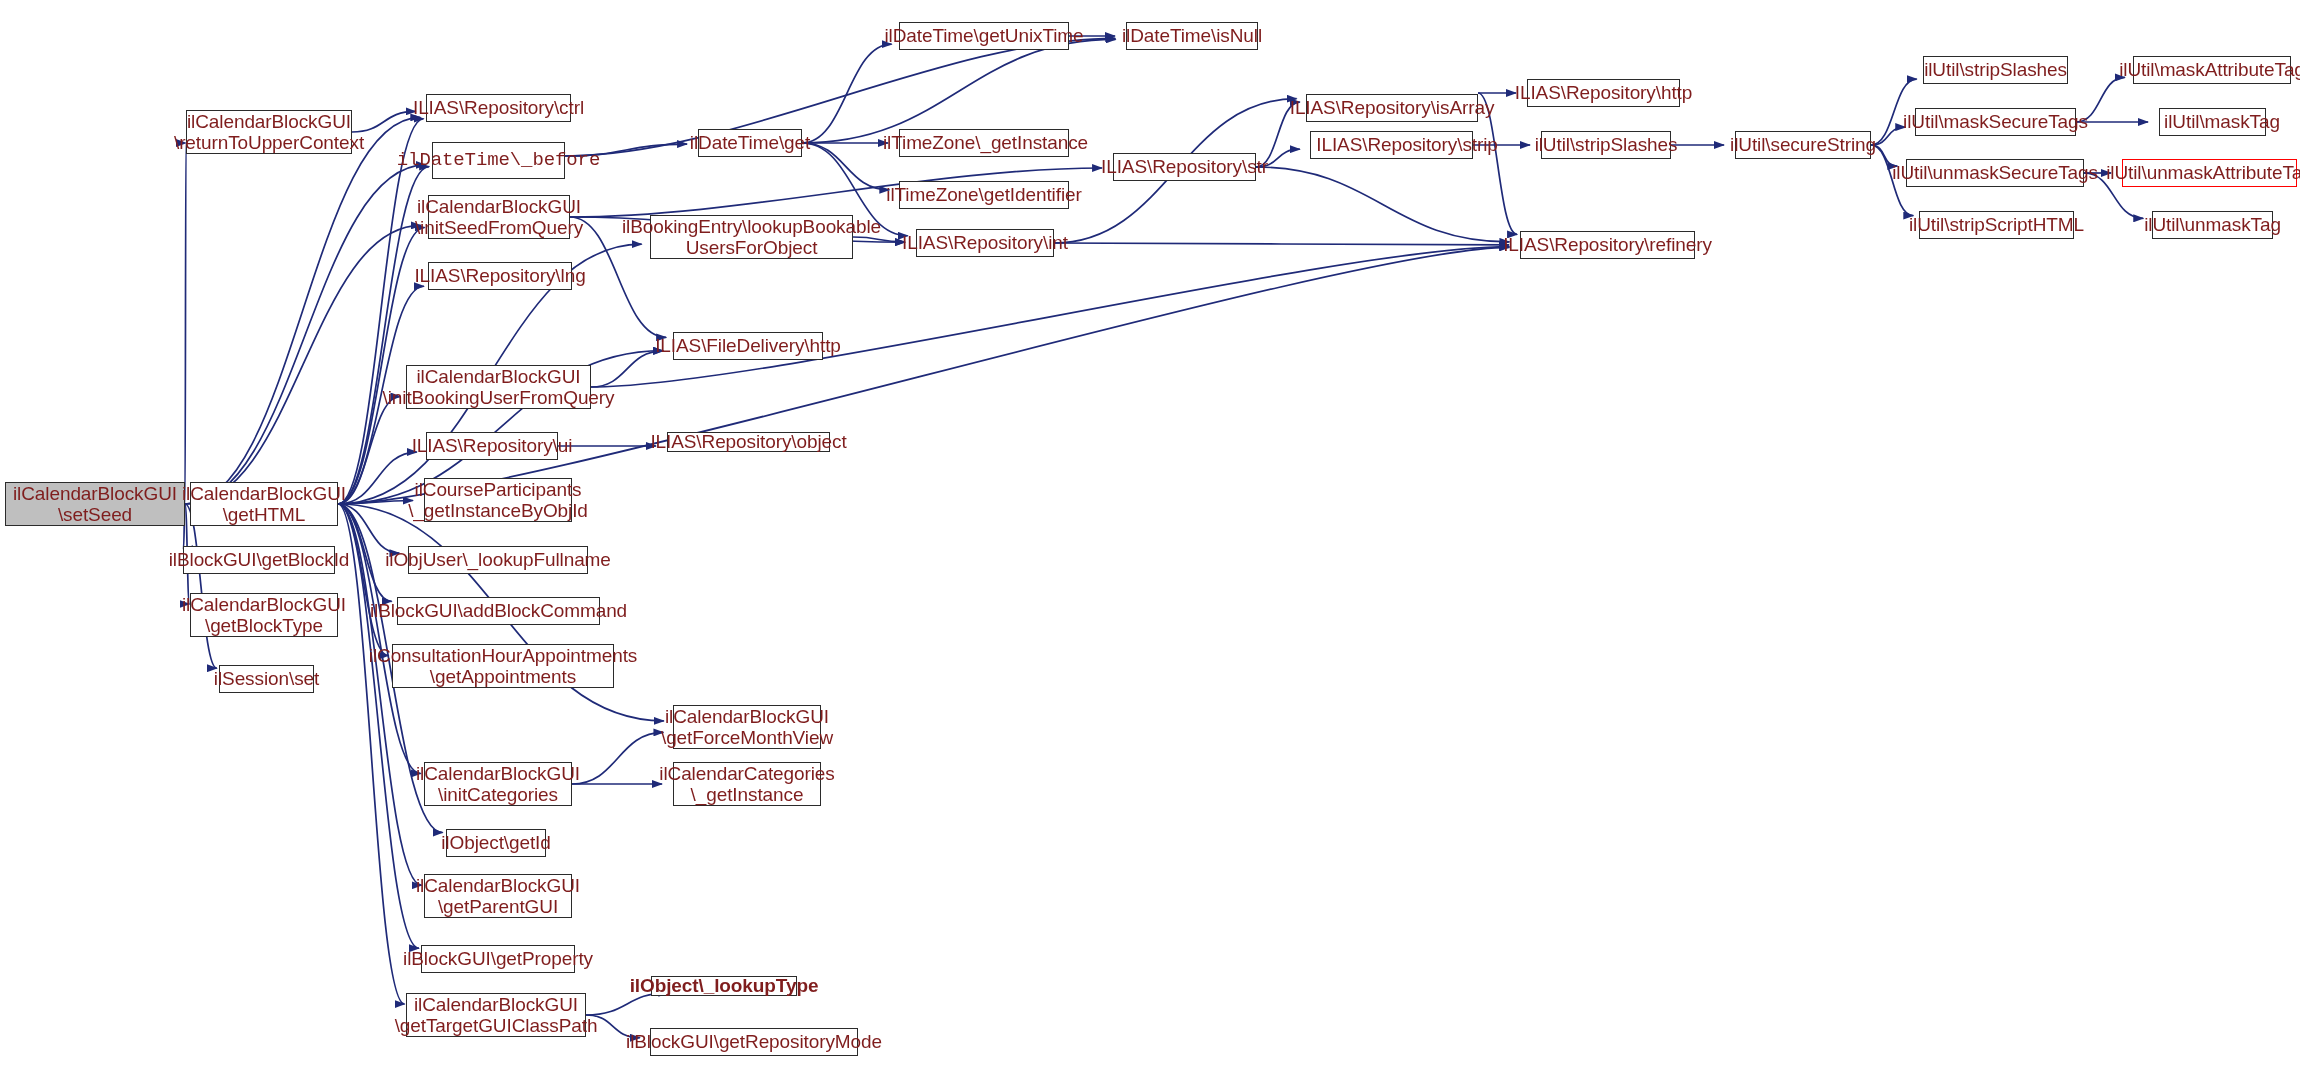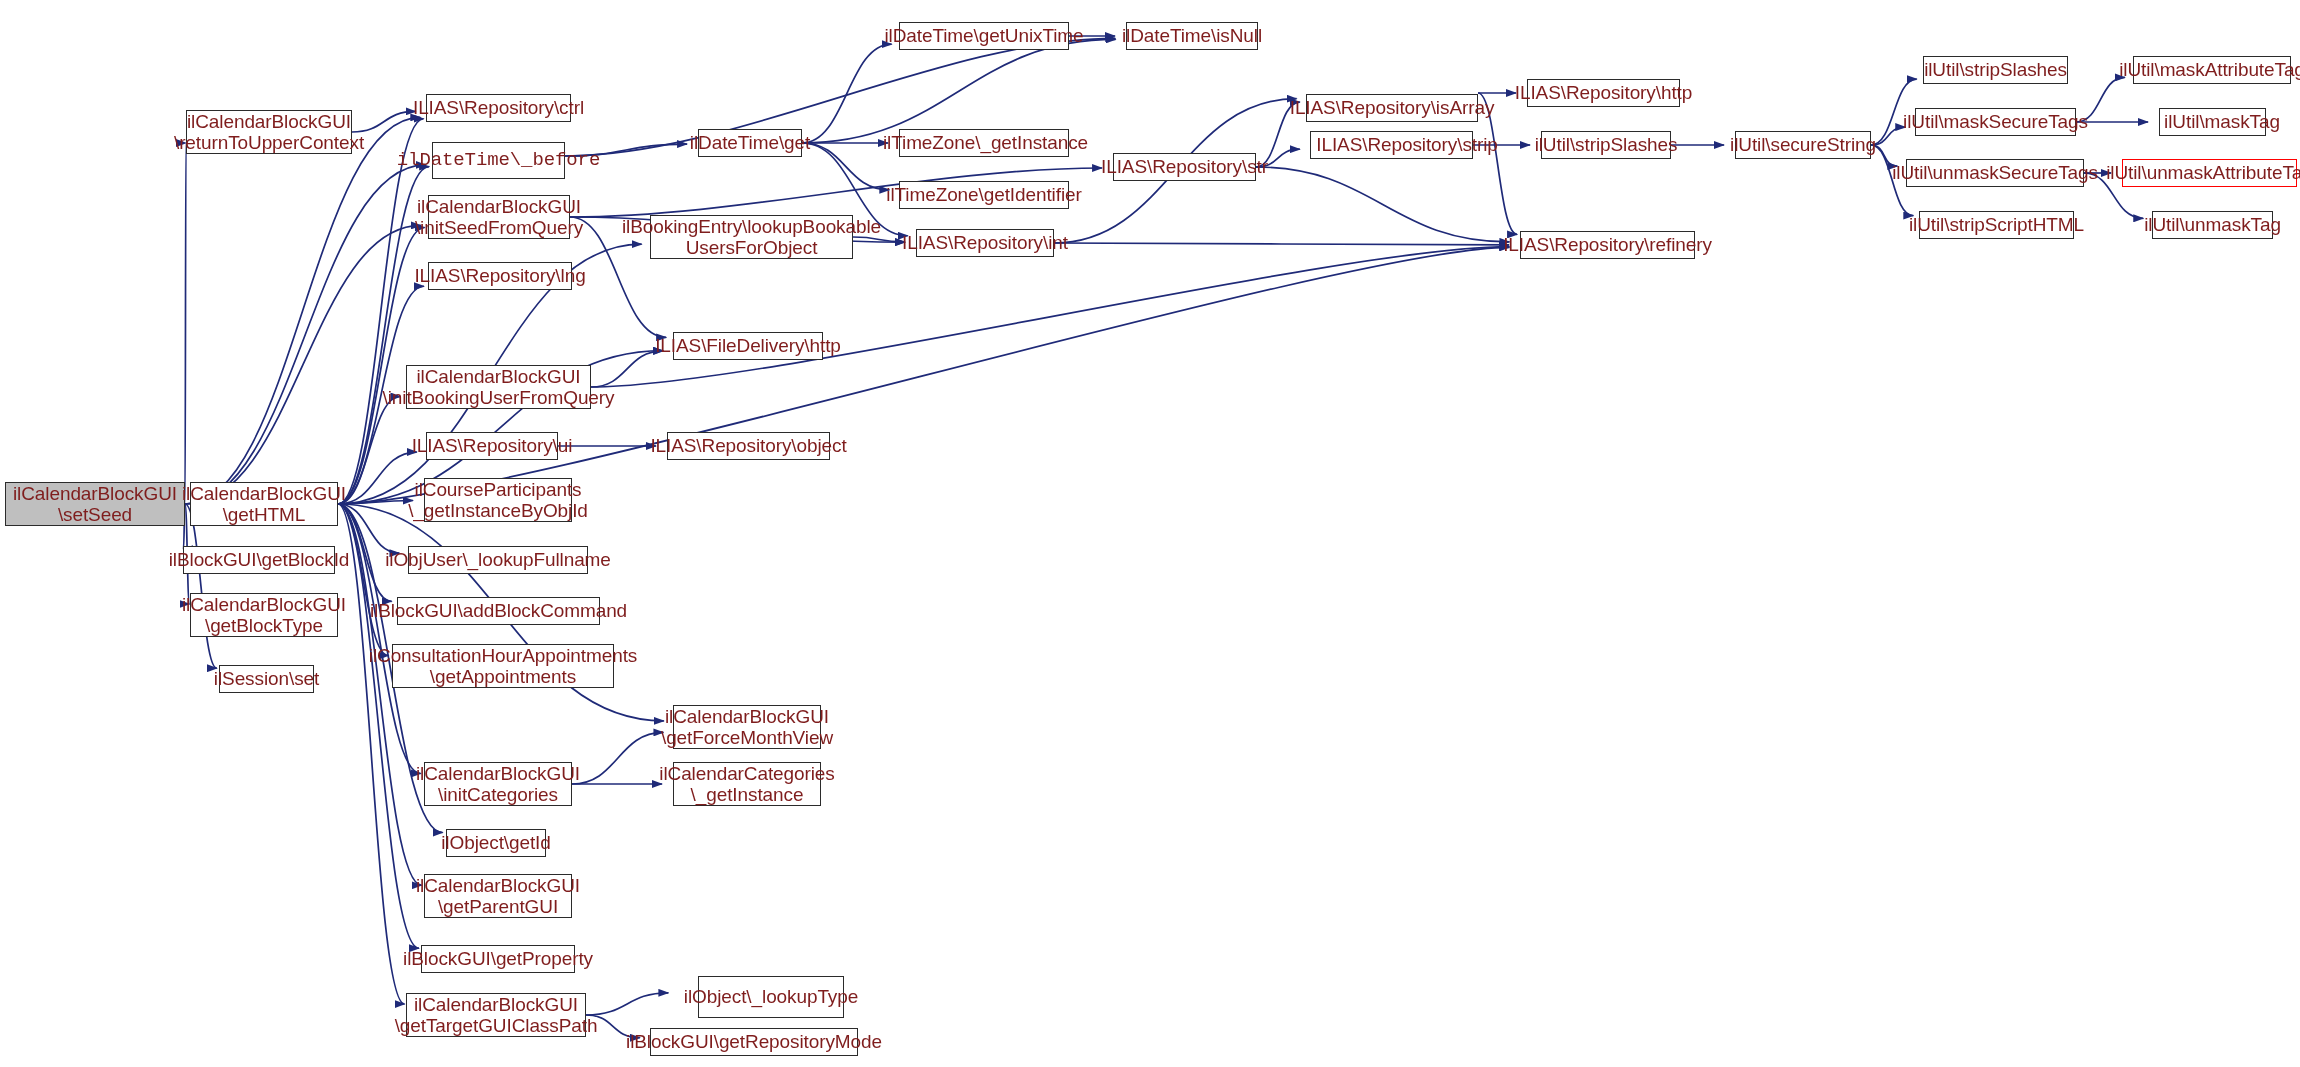--- a/index.html
+++ b/index.html
@@ -153,26 +153,26 @@
 \getAppointments</div>
       <div class="node" style="left: 424px; top: 762px; width: 148px; height: 44px;">ilCalendarBlockGUI
 \initCategories</div>
       <div class="node" style="left: 446px; top: 829px; width: 100px; height: 28px;">ilObject\getId</div>
       <div class="node" style="left: 424px; top: 874px; width: 148px; height: 44px;">ilCalendarBlockGUI
 \getParentGUI</div>
       <div class="node" style="left: 421px; top: 945px; width: 154px; height: 28px;">ilBlockGUI\getProperty</div>
       <div class="node" style="left: 406px; top: 993px; width: 180px; height: 44px;">ilCalendarBlockGUI
 \getTargetGUIClassPath</div>
       <div class="node" style="left: 673px; top: 332px; width: 150px; height: 28px;">ILIAS\FileDelivery\http</div>
-      <div class="node" style="left: 667px; top: 432px; width: 163px; height: 28px;">ILIAS\Repository\object</div>
+      <div class="node" style="left: 667px; top: 432px; width: 163px; height: 20px;">ILIAS\Repository\object</div>
       <div class="node" style="left: 673px; top: 705px; width: 148px; height: 44px;">ilCalendarBlockGUI
 \getForceMonthView</div>
       <div class="node" style="left: 673px; top: 762px; width: 148px; height: 44px;">ilCalendarCategories
 \_getInstance</div>
-      <div class="node" style="left: 698px; top: 976px; width: 146px; height: 42px;">ilObject\_lookupType</div>
+      <div class="node" style="left: 651px; top: 976px; width: 146px; height: 20px; font-weight: bold;">ilObject\_lookupType</div>
       <div class="node" style="left: 650px; top: 1028px; width: 208px; height: 28px;">ilBlockGUI\getRepositoryMode</div>
       <div class="node" style="left: 698px; top: 129px; width: 104px; height: 28px;">ilDateTime\get</div>
       <div class="node" style="left: 899px; top: 22px; width: 170px; height: 28px;">ilDateTime\getUnixTime</div>
       <div class="node" style="left: 899px; top: 129px; width: 170px; height: 28px; padding-left: 8px;">ilTimeZone\_getInstance</div>
       <div class="node" style="left: 899px; top: 181px; width: 170px; height: 28px;">ilTimeZone\getIdentifier</div>
       <div class="node" style="left: 650px; top: 215px; width: 203px; height: 44px;">ilBookingEntry\lookupBookable
 UsersForObject</div>
       <div class="node" style="left: 916px; top: 229px; width: 138px; height: 28px;">ILIAS\Repository\int</div>
       <div class="node" style="left: 1126px; top: 22px; width: 132px; height: 28px;">ilDateTime\isNull</div>
       <div class="node" style="left: 1113px; top: 153px; width: 143px; height: 28px;">ILIAS\Repository\str</div>

